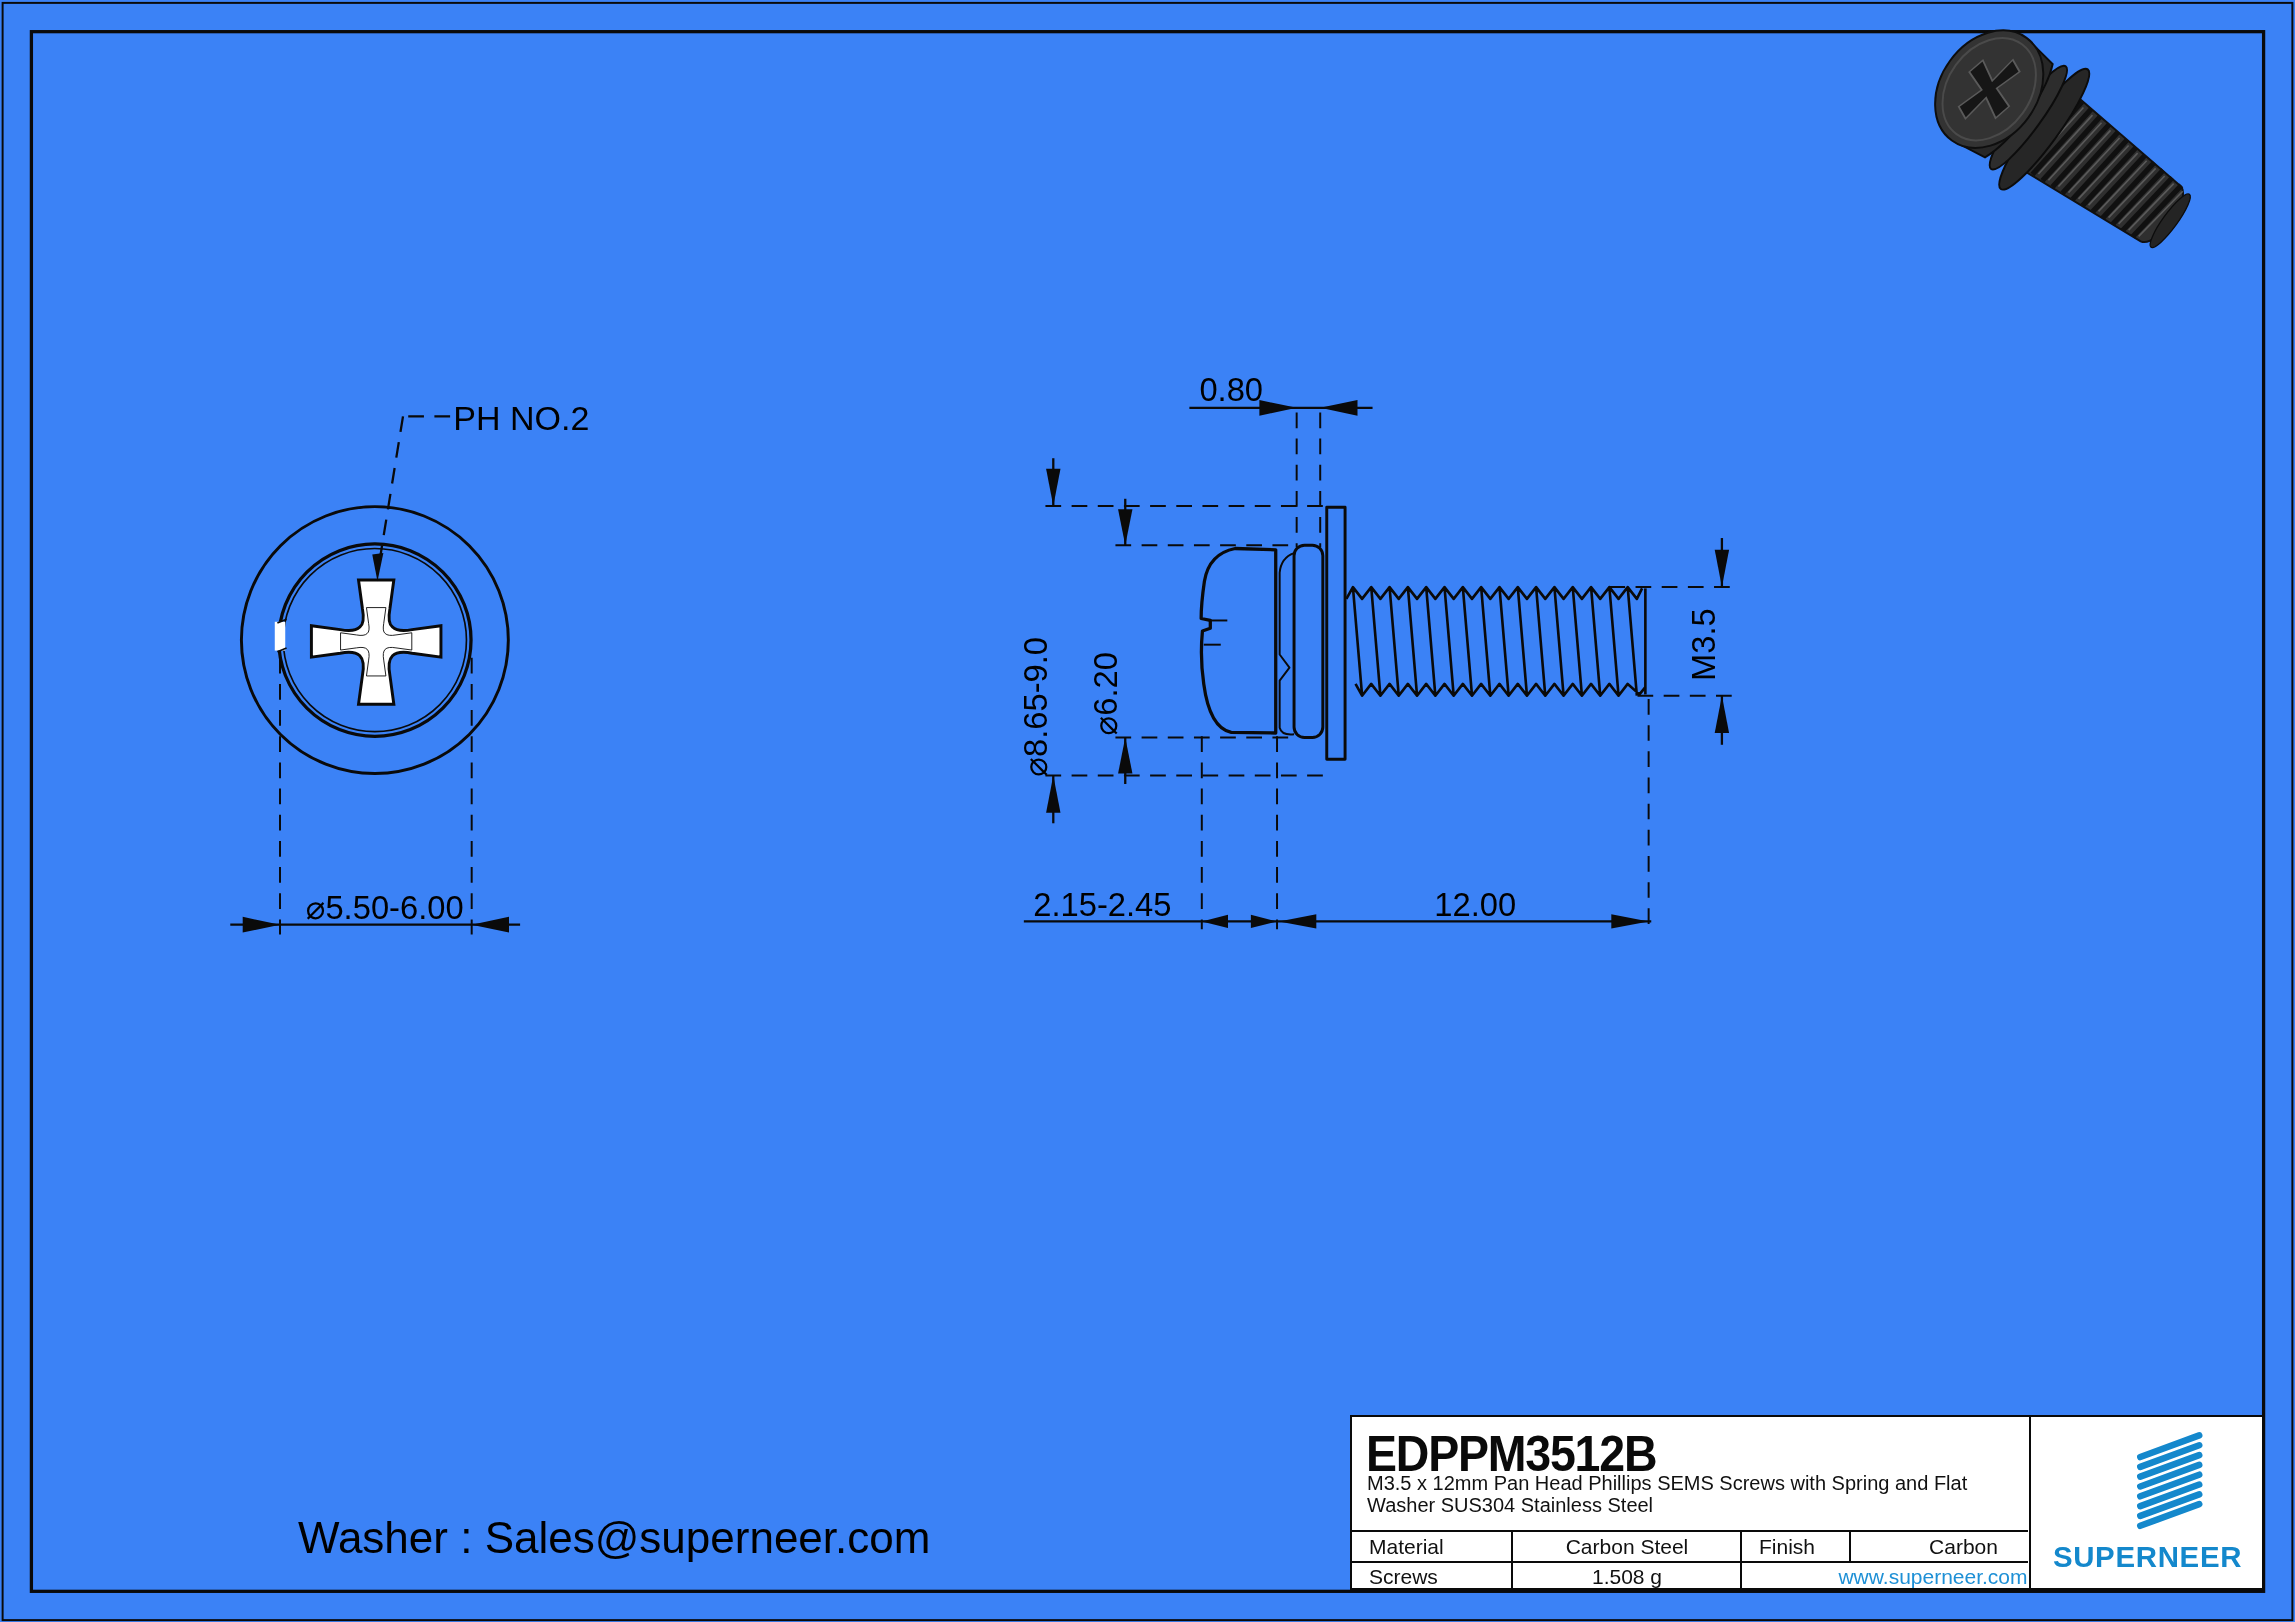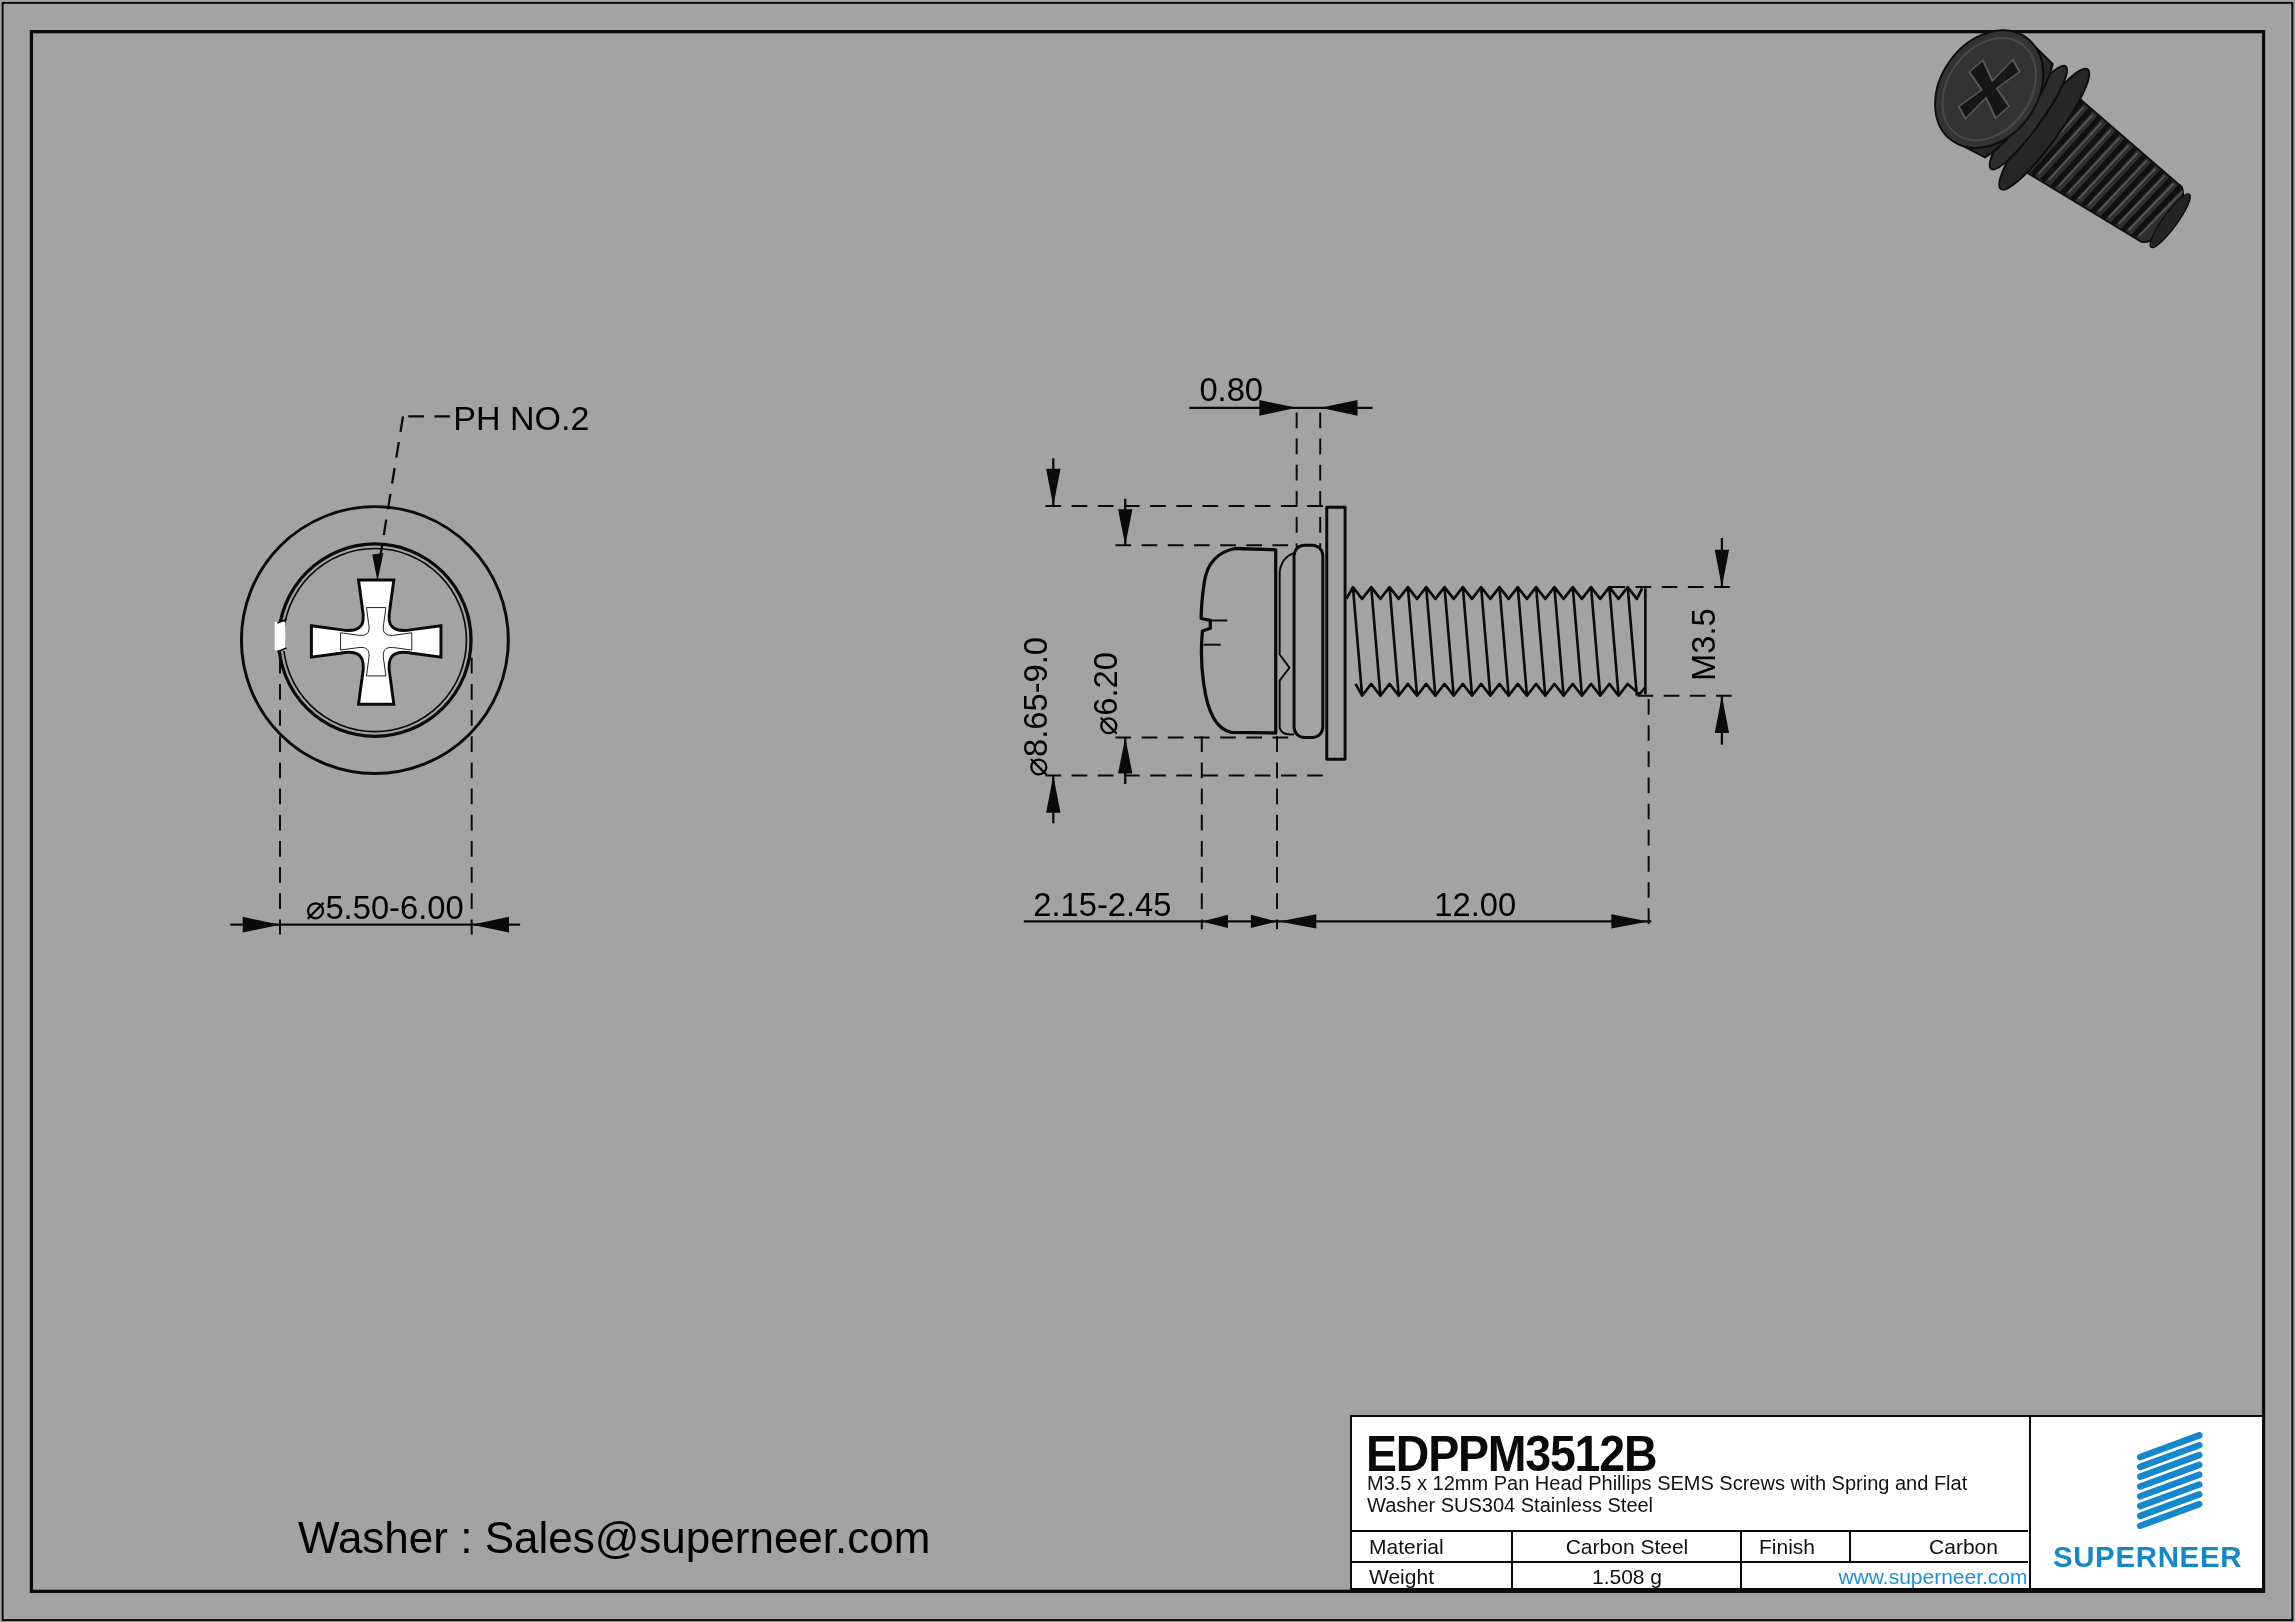--- a/index.html
+++ b/index.html
@@ -1,16 +1,16 @@
 <!DOCTYPE html>
 <html style="font-size:10.5px"><head>
 <meta charset="utf-8">
 <style>
   html,body{margin:0;padding:0;background:#e8e8e8;}
-  #sheet{position:relative;width:2295px;height:1623px;background:#a3a3a3;
+  #sheet{position:relative;width:2295px;height:1623px;background:#3b82f6;
          font-family:"Liberation Sans","DejaVu Sans",sans-serif;overflow:hidden;}
   #drawing{position:absolute;left:0;top:0;}
   .dimtext{font-size:50px;fill:#000;}
   .labeltext{font-size:52px;fill:#000;}
   
   #titleblock{position:absolute;left:1350px;top:1415px;width:914px;height:175px;
               border:2.6px solid #0a0a0a;box-sizing:border-box;background:#fff;}
   #tb-left{position:absolute;left:0;top:0;width:679px;height:100%;border-right:2.6px solid #0a0a0a;box-sizing:border-box;}
   #tb-part{position:absolute;left:14.4px;top:7.9px;font-size:50px;font-weight:bold;color:#0a0a0a;
            letter-spacing:-1.3px;transform:scaleX(.93);transform-origin:left top;white-space:nowrap;}
@@ -183,21 +183,21 @@
         <div>M3.5 x 12mm Pan Head Phillips SEMS Screws with Spring and Flat</div>
         <div>Washer SUS304 Stainless Steel</div>
       </div>
       <div class="tb-row" id="tb-row1">
         <div class="tb-cell lab" style="left:0;width:111px;">Material</div>
         <div class="tb-cell val vline" style="left:111px;width:230px;">Carbon Steel</div>
         <div class="tb-cell lab vline" style="left:340px;width:106px;">Finish</div>
         <div class="tb-cell val vline" style="left:449px;width:227px;">Carbon</div>
       </div>
       <div class="tb-row" id="tb-row2">
-        <div class="tb-cell lab" style="left:0;width:111px;">Weight</div>
+        <div class="tb-cell lab" style="left:0;width:111px;">Screws</div>
         <div class="tb-cell val vline" style="left:111px;width:230px;">1.508 g</div>
         <div class="tb-cell val vline" style="left:340px;width:384px;">
           <span id="tb-url">www.superneer.com</span>
         </div>
       </div>
     </div>
     <div id="tb-logo">
       <svg width="233" height="173" viewBox="0 0 356 264">
         <g stroke="#1488cc" stroke-width="10" stroke-linecap="round">
           <line x1="167" y1="61" x2="257" y2="28"></line>

